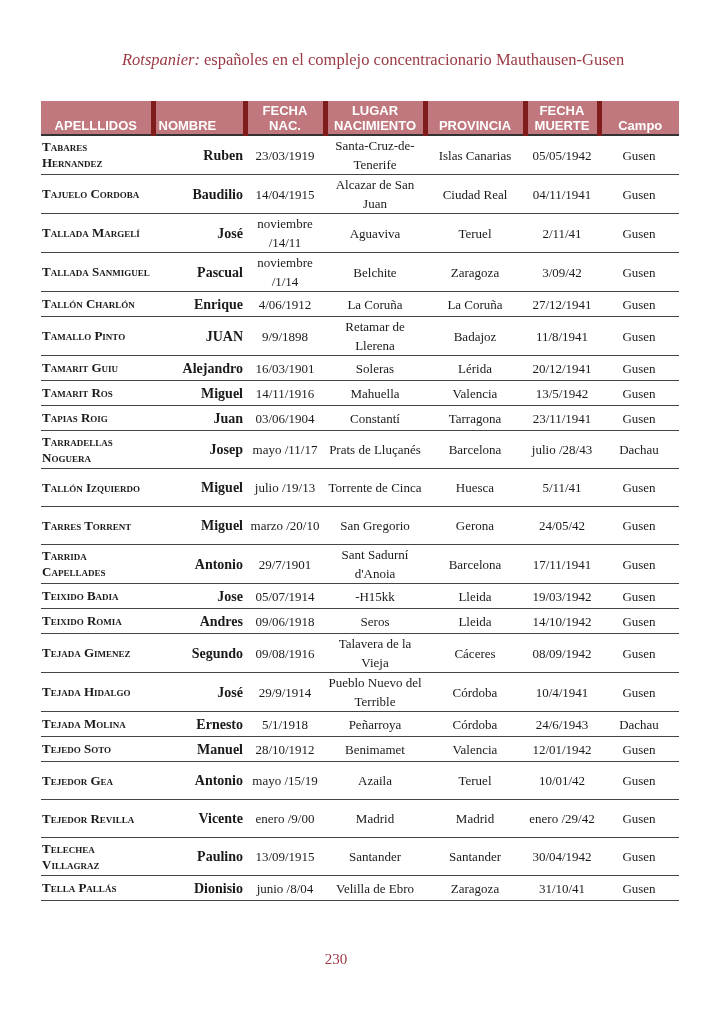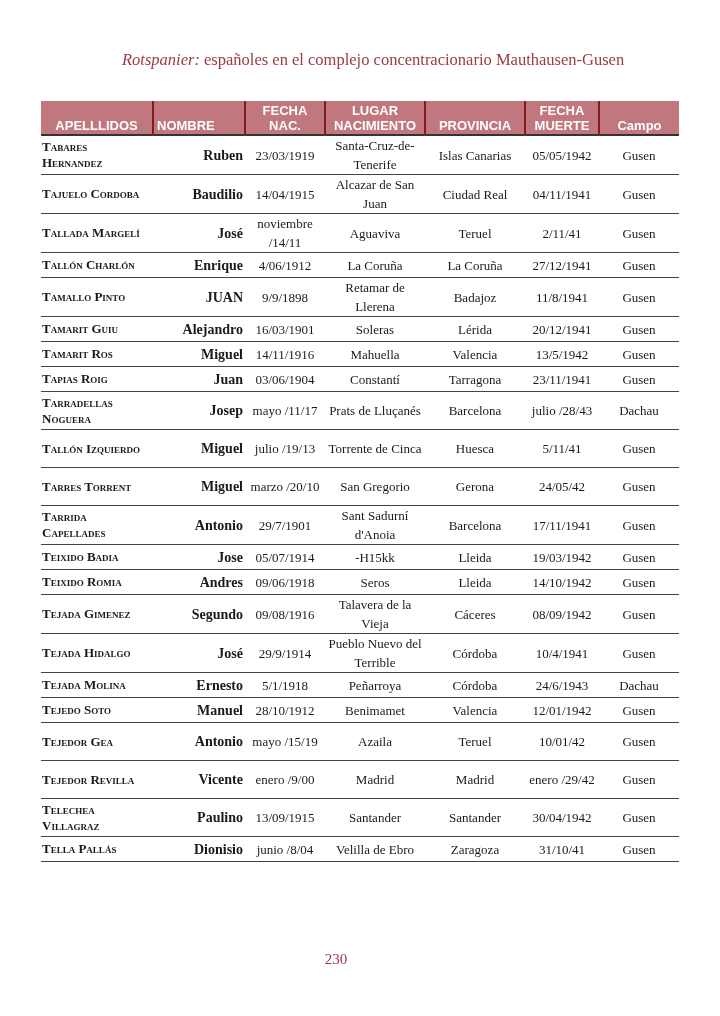--- a/index.html
+++ b/index.html
@@ -7,21 +7,21 @@
   .running-head { position:absolute; top:50px; left:85px; font-size:16.5px; color:#9b3a45; white-space:nowrap;margin-left:37px; }
   .running-head em { font-style:italic; }
   table.roster { position:absolute; top:101px; left:41px; width:638px; border-collapse:collapse; table-layout:fixed; }
   table.roster col.c1 { width:112px; }
   table.roster col.c2 { width:92px; }
   table.roster col.c3 { width:80px; }
   table.roster col.c4 { width:100px; }
   table.roster col.c5 { width:100px; }
   table.roster col.c6 { width:74px; }
   table.roster col.c7 { width:80px; }
-  thead th { background:#c0787e; color:#ffffff; font-family:"Liberation Sans", "DejaVu Sans", sans-serif; font-weight:bold; font-size:13px; line-height:15px; padding:2px 3px 1px; vertical-align:bottom; border-left:2px solid #7f1d1d; text-align:center; }
+  thead th { background:#c0787e; color:#ffffff; font-family:"Liberation Sans", "DejaVu Sans", sans-serif; font-weight:bold; font-size:13px; line-height:15px; padding:2px 3px 1px; vertical-align:bottom; border-left:5px solid #7f1d1d; text-align:center; }
   thead th:first-child { border-left:none; text-align:center; }
   thead th.left { text-align:left; }
   thead tr { height:34px; border-bottom:2px solid #333; }
   tbody td { font-size:13px; line-height:19px; padding:0 2px; text-align:center; vertical-align:middle; border-bottom:1.5px solid #444; }
   tbody td.surname { text-align:left; font-weight:bold; font-variant:small-caps; font-size:13px; line-height:16px; padding-left:1px; }
   tbody td.name { text-align:right; font-weight:bold; font-size:14px; padding-left:4px; }
   tbody tr { height:38px; }
   tbody tr.short { height:25px; }
   .folio { position:absolute; top:951px; left:0; width:672px; text-align:center; font-size:15px; color:#9b3a45; }
 </style>
@@ -72,20 +72,29 @@
       </tr>
       <tr>
         <td class="surname">Tallada Margelí</td>
         <td class="name">José</td>
         <td>noviembre /14/11</td>
         <td>Aguaviva</td>
         <td>Teruel</td>
         <td>2/11/41</td>
         <td>Gusen</td>
       </tr>
+      <tr>
+        <td class="surname">Tallada Sanmiguel</td>
+        <td class="name">Pascual</td>
+        <td>noviembre /1/14</td>
+        <td>Belchite</td>
+        <td>Zaragoza</td>
+        <td>3/09/42</td>
+        <td>Gusen</td>
+      </tr>
       <tr class="short">
         <td class="surname">Tallón Charlón</td>
         <td class="name">Enrique</td>
         <td>4/06/1912</td>
         <td>La Coruña</td>
         <td>La Coruña</td>
         <td>27/12/1941</td>
         <td>Gusen</td>
       </tr>
       <tr>

